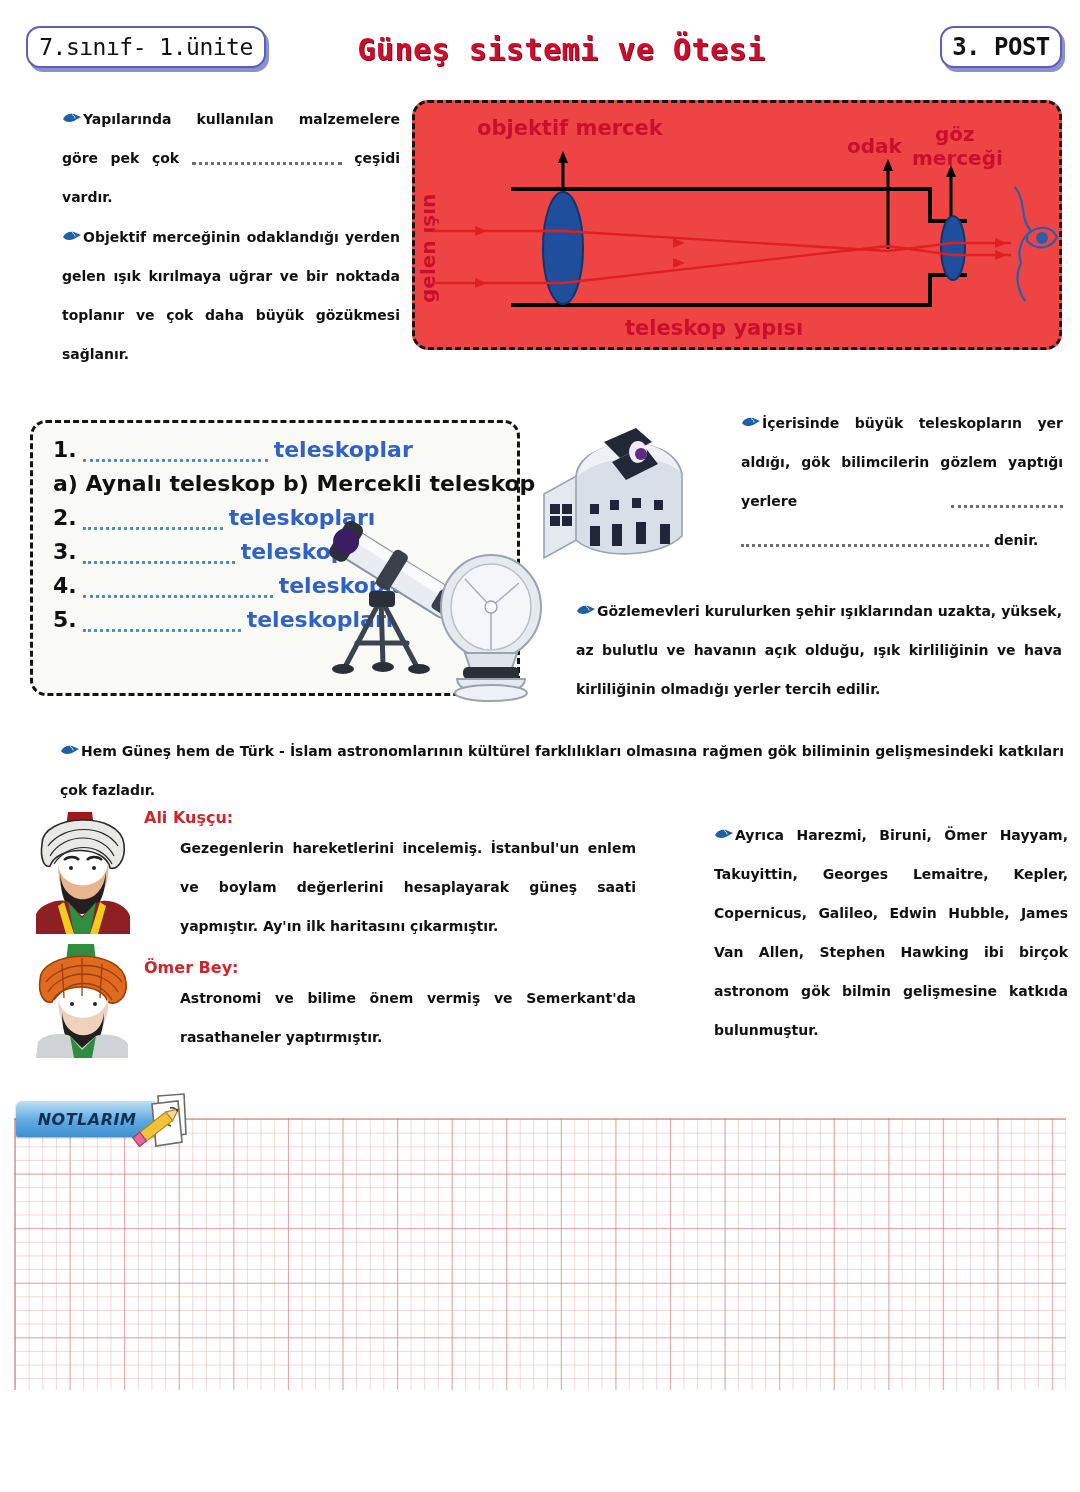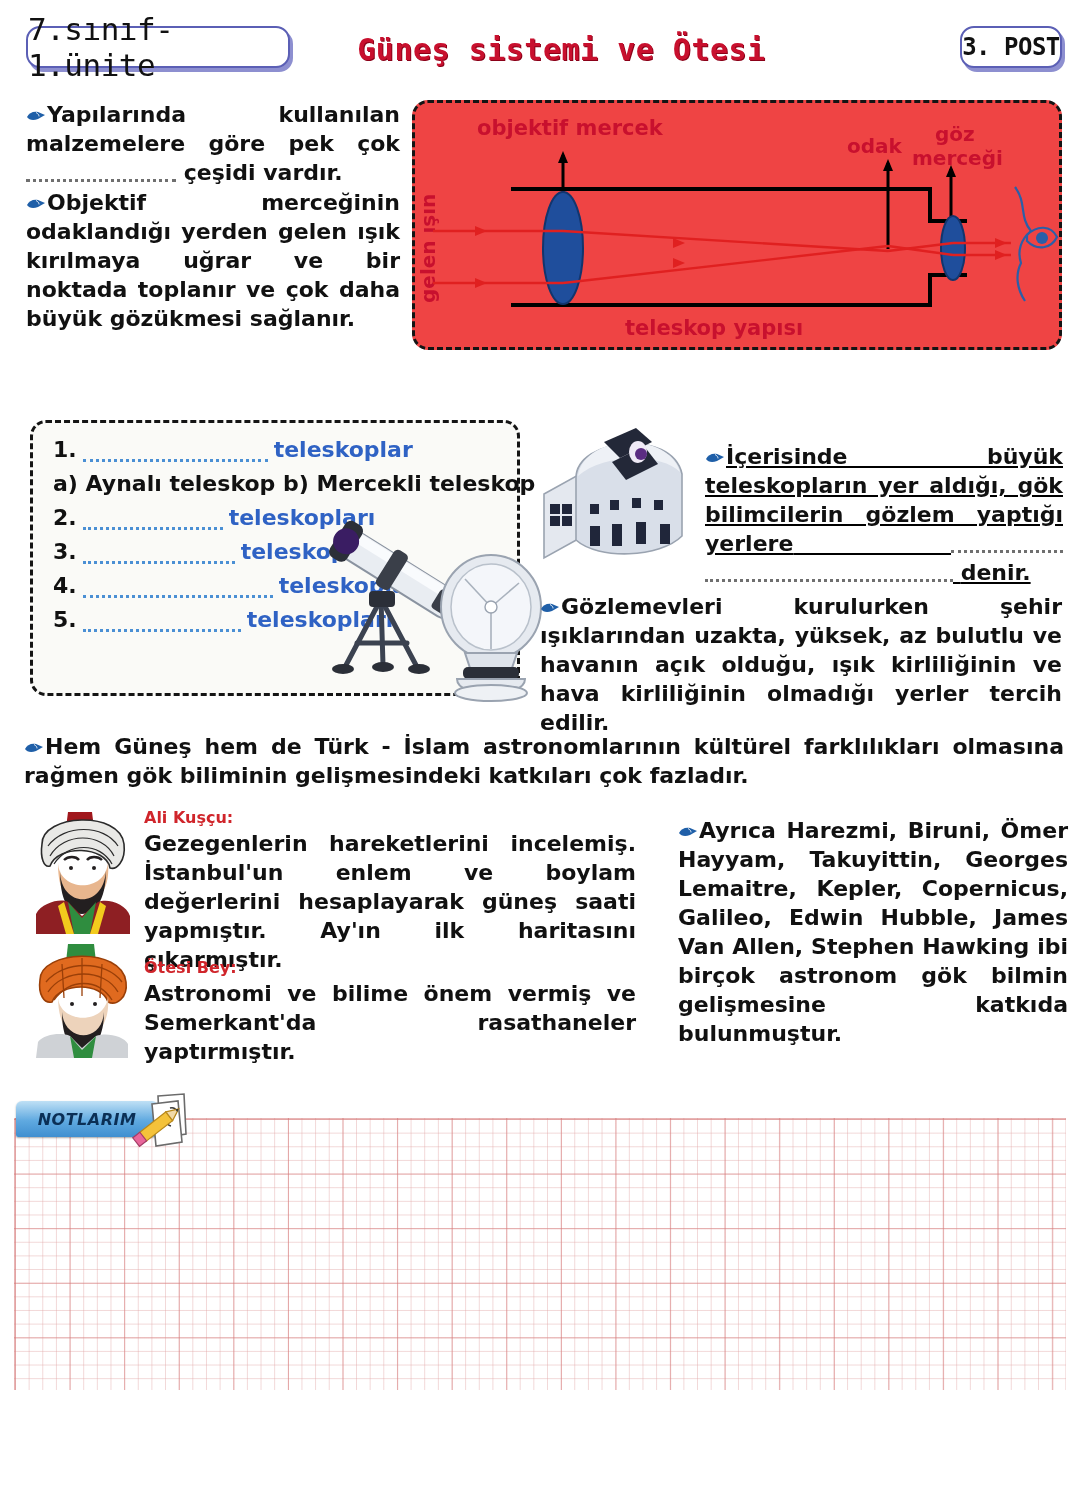--- a/index.html
+++ b/index.html
@@ -17,39 +17,40 @@
     position:absolute;
     background:#ffffff;
     border:2px solid #5b5fb5;
     border-radius:14px;
     box-shadow:3px 4px 0 #8d8fd0, 0 0 0 1px #ffffff inset;
     display:flex; align-items:center; justify-content:center;
     font-family:"DejaVu Sans Mono", monospace;
     color:#111;
     letter-spacing:-0.5px;
   }
-  #grade-badge{ left:26px; top:26px; width:264px; height:42px; font-size:31px; }
-  #post-badge{ right:18px; top:26px; width:102px; height:42px; font-size:24px; font-weight:bold;}
+  #grade-badge{ left:26px; top:26px; width:240px; height:42px; font-size:23px; }
+  #post-badge{ right:18px; top:26px; width:122px; height:42px; font-size:24px; font-weight:bold;}
 
   #page-title{
     position:absolute; left:0; right:0; top:32px;
     text-align:center;
     font-family:"DejaVu Sans Mono", monospace;
     font-size:30px; font-weight:bold;
     color:#c8102e;
     letter-spacing:0.5px;
     text-shadow:1px 1px 0 #8b0018;
     margin-left:43px;
   }
 
   
   .para{
-    font-size:22px; line-height:29px; color:#111;
+    font-size:14px; line-height:39px; color:#111;
     text-align:justify; font-weight:600;
     font-family:"DejaVu Sans", sans-serif;
+    margin-left:36px;
   }
   .hand{
     display:inline-block; width:20px; height:13px; position:relative;
     vertical-align:-1px; margin-right:1px;
   }
   .hand svg{ display:block; }
   .fill{
     display:inline-block;
     border-bottom:3px dotted #6f6f6f;
     height:12px; vertical-align:-2px;
@@ -81,21 +82,21 @@
     display:flex; align-items:flex-end; gap:6px;
     padding-left:20px;
   }
   .lnum{ color:#111; }
   .lblue{ color:#2f62c4; font-weight:700; }
   .labc{ padding-left:20px; font-size:22px; font-weight:700; color:#111;
          font-family:"DejaVu Sans", sans-serif; white-space:nowrap;}
 
   
   #obs-img{ position:absolute; left:540px; top:408px; width:160px; height:180px;}
-  #obs-text{ position:absolute; left:705px; top:442px; width:358px;text-decoration:underline; }
+  #obs-text{ position:absolute; left:705px; top:404px; width:358px; }
   #obs-text2{ position:absolute; left:540px; top:592px; width:522px; }
 
   
   #astro-intro{ position:absolute; left:24px; top:732px; width:1040px; }
   #ali-img{ position:absolute; left:28px; top:806px; width:108px; height:130px;}
   #ulug-img{ position:absolute; left:28px; top:940px; width:108px; height:118px;}
   #ali-block{ position:absolute; left:144px; top:808px; width:492px; }
   #ulug-block{ position:absolute; left:144px; top:958px; width:492px; }
   .person-name{
     font-size:16px; font-weight:bold; color:#d0252b;
@@ -392,21 +393,21 @@
     <path d="M8 118 L10 102 C16 94,34 92,42 96 L54 108 L68 96 C78 92,96 96,100 104 L100 118 Z" fill="#cfd2d6"></path>
     <path d="M42 96 L54 110 L68 96 L64 118 L46 118 Z" fill="#2f8d3f"></path>
   </svg>
 
   <div id="ali-block">
     <div class="person-name">Ali Kuşçu:</div>
     <p class="para">Gezegenlerin hareketlerini incelemiş. İstanbul'un enlem ve boylam değerlerini hesaplayarak güneş saati yapmıştır. Ay'ın ilk haritasını çıkarmıştır.</p>
   </div>
 
   <div id="ulug-block">
-    <div class="person-name">Ötesi Bey:</div>
+    <div class="person-name">Ömer Bey:</div>
     <p class="para">Astronomi ve bilime önem vermiş ve Semerkant'da rasathaneler yaptırmıştır.</p>
   </div>
 
   <div id="right-astro">
     <p class="para">
       <span class="hand">
         <svg width="20" height="13" viewBox="0 0 20 13">
             <path d="M1 7 C3 3,7 1,12 2 L19 5 L12 9 C7 11,3 10,1 7 Z" fill="#1f5fa8"></path>
             <path d="M10 2.5 C12 3.5,13 5,13 6.4" stroke="#fff" stroke-width="0.9" fill="none"></path>
           </svg>

